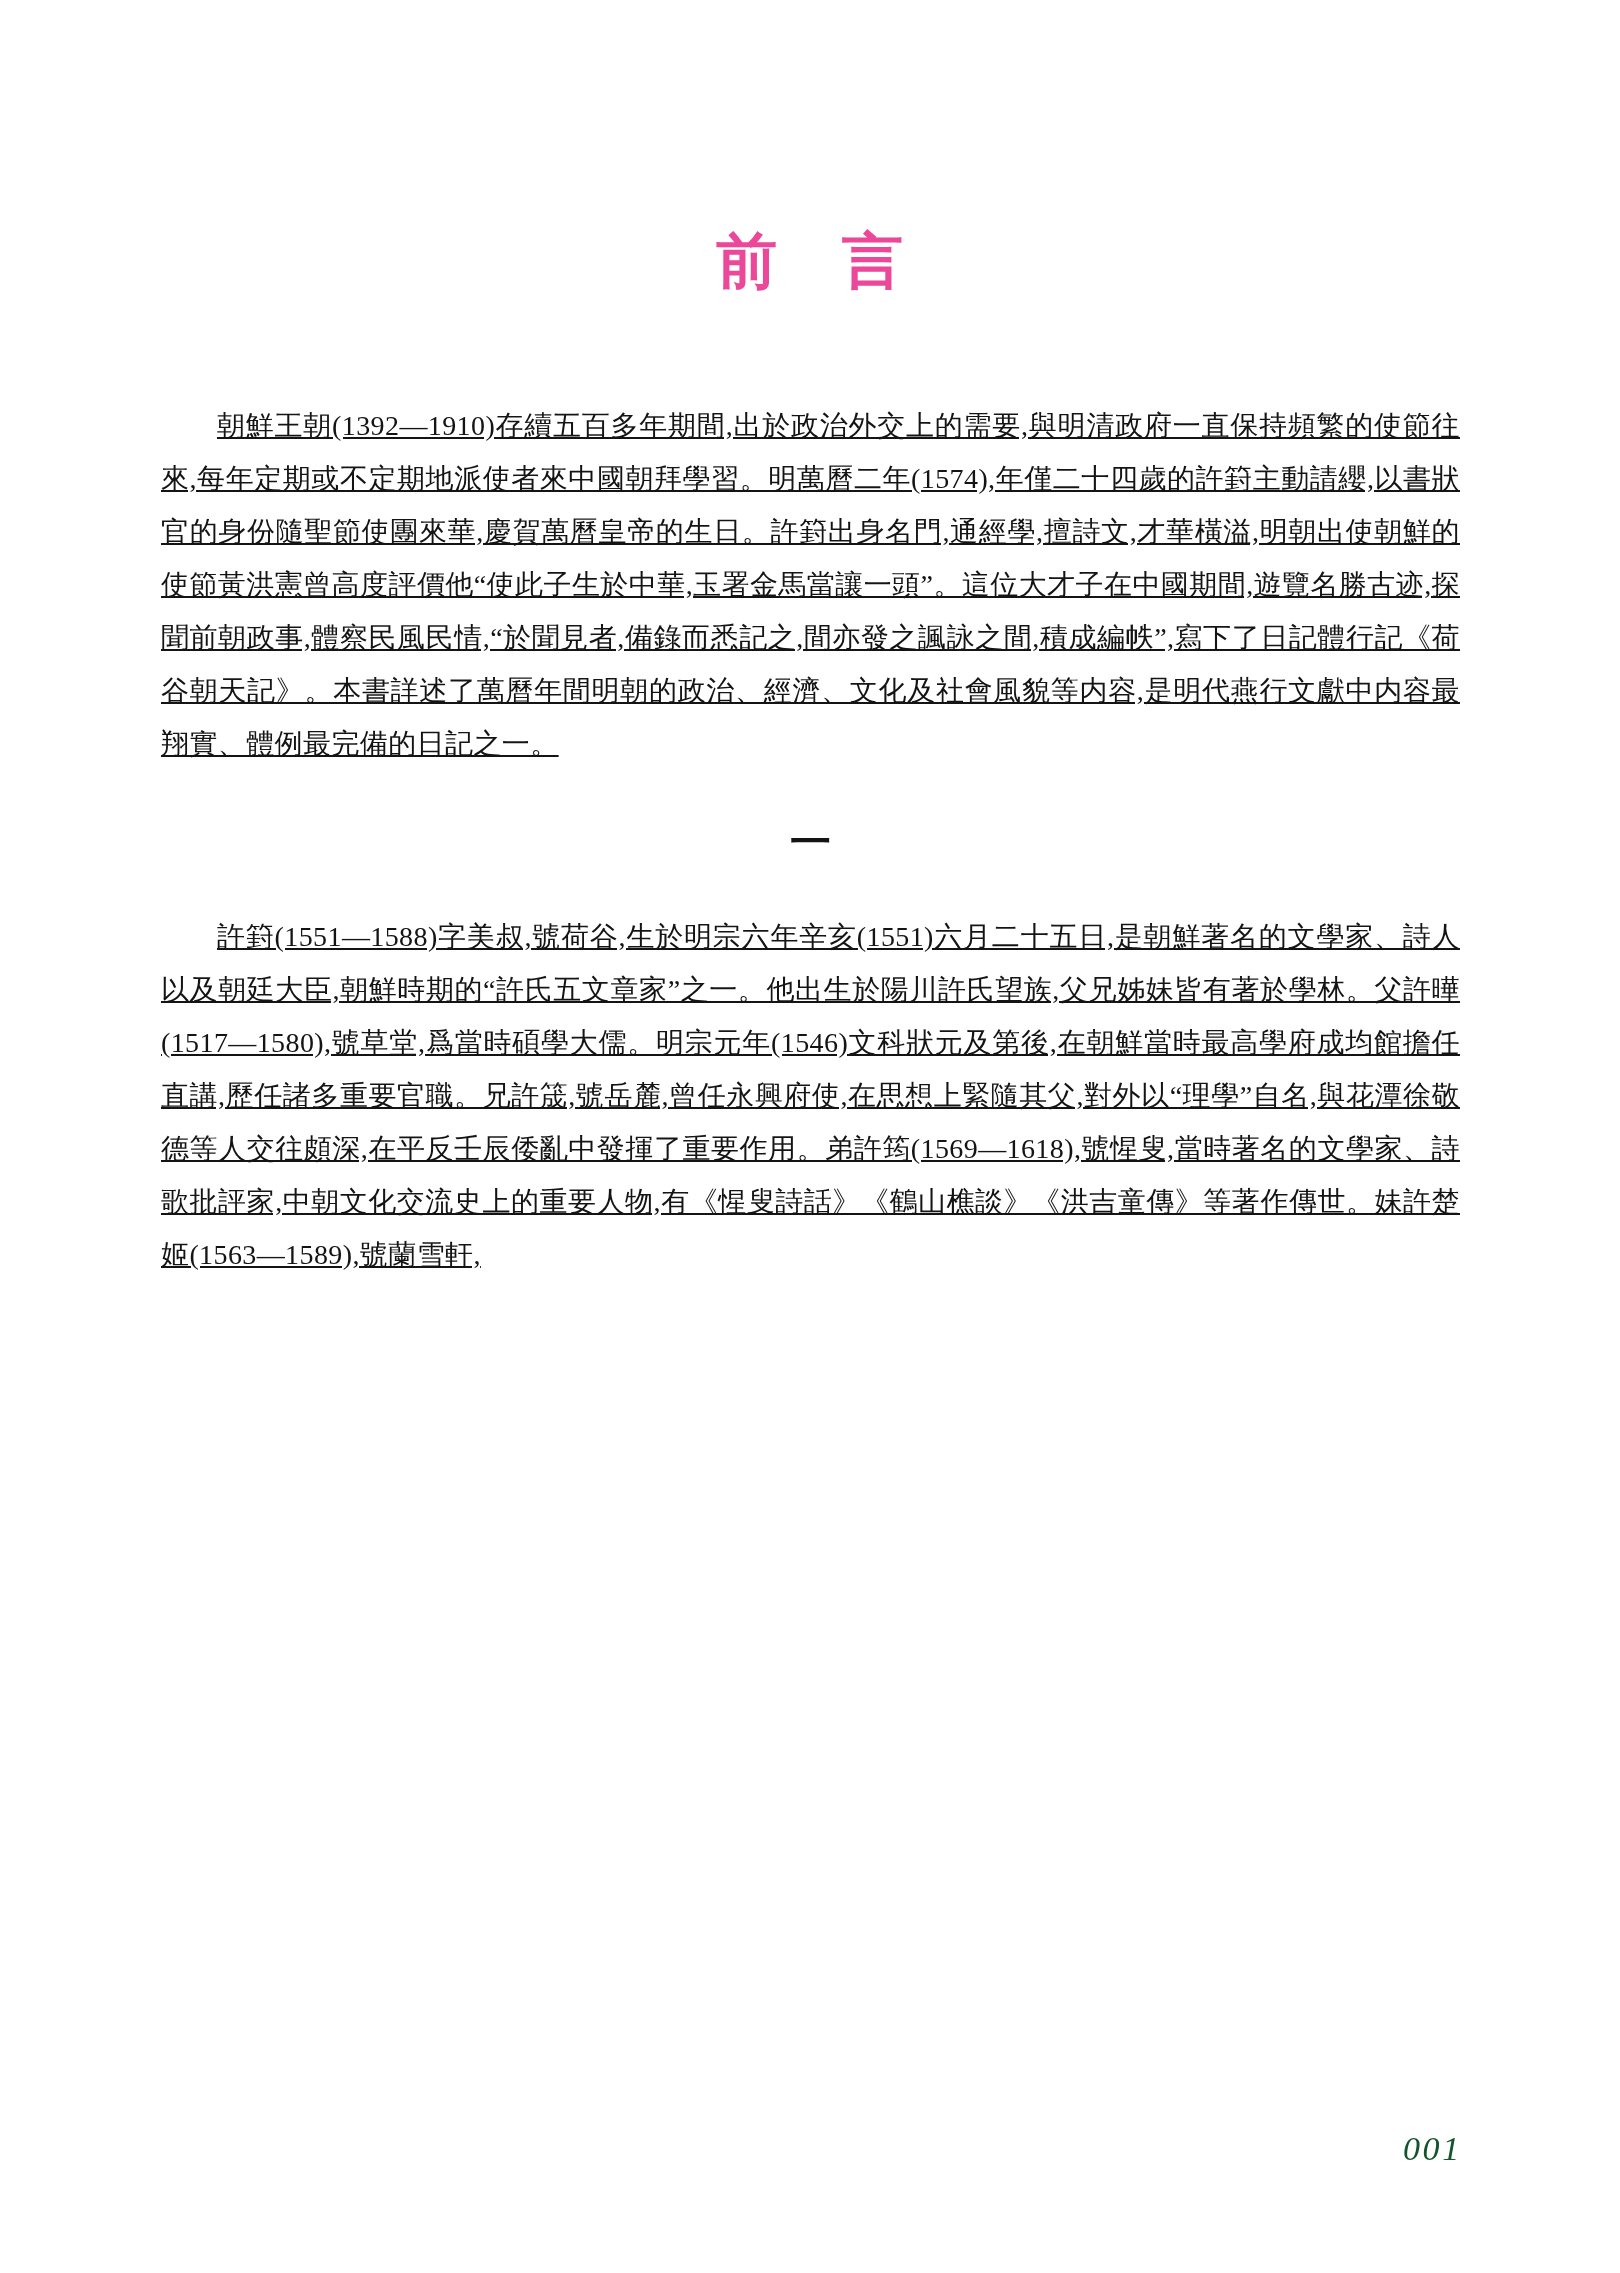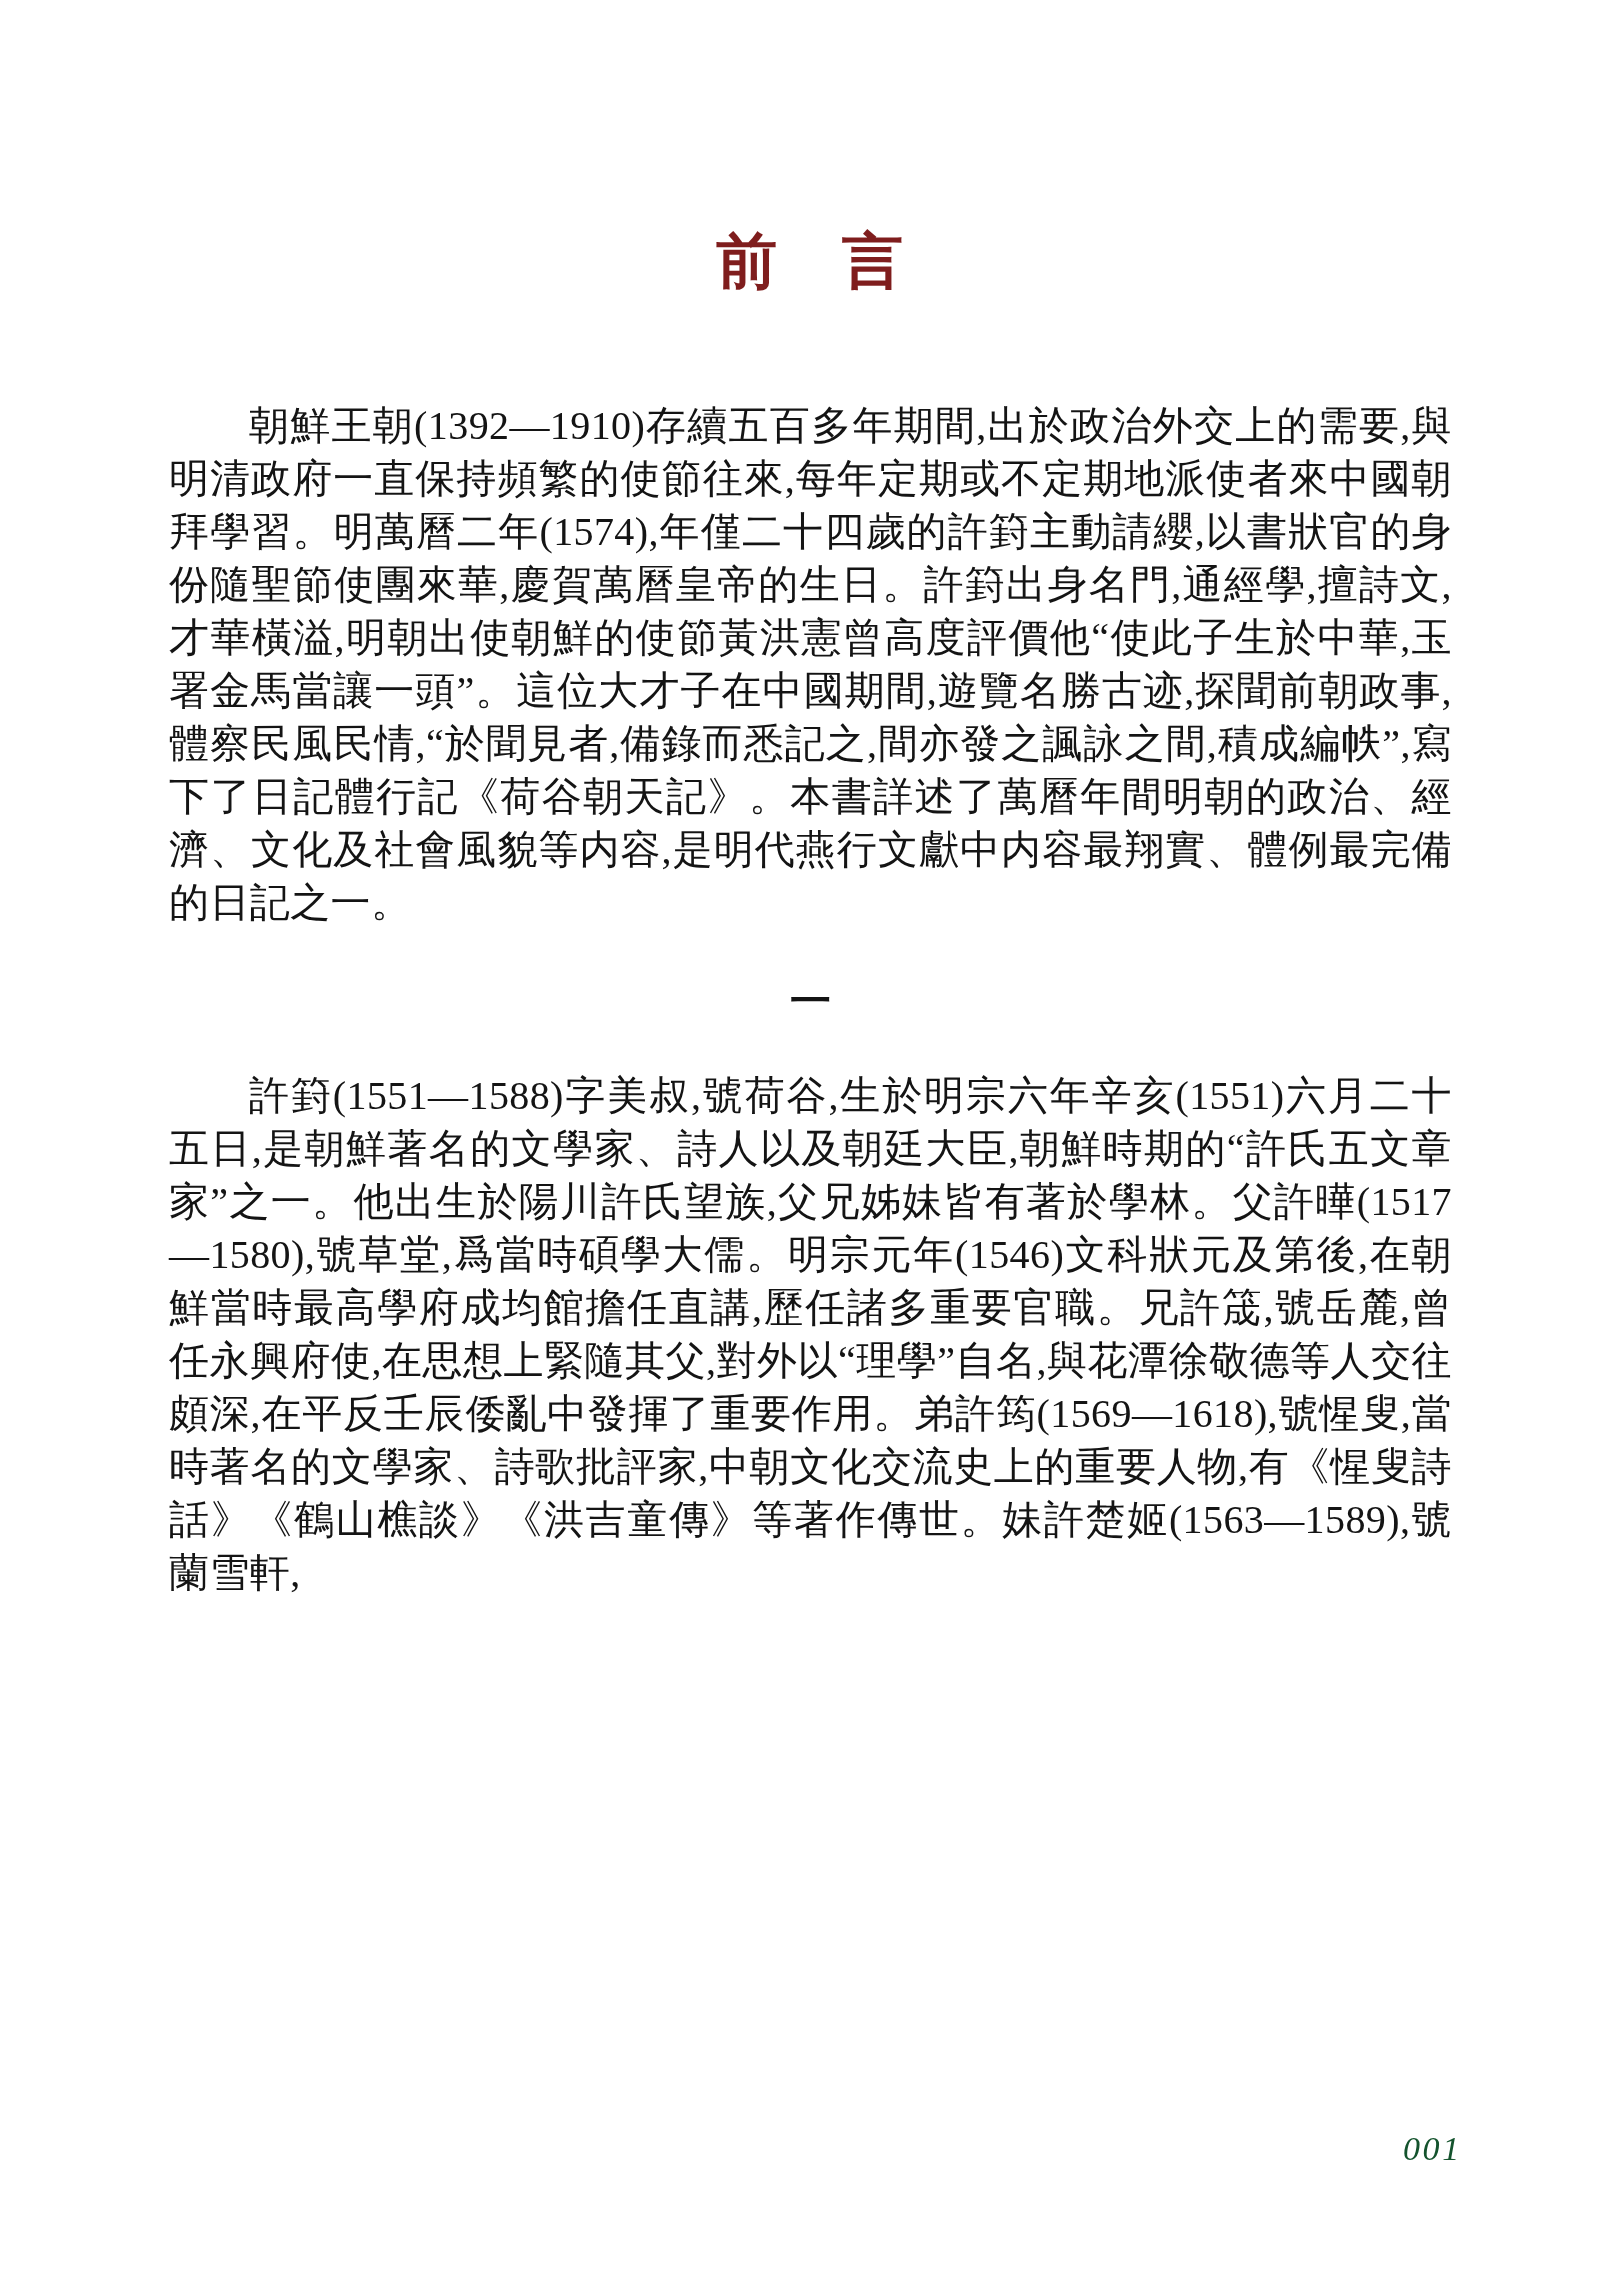--- a/index.html
+++ b/index.html
@@ -19,29 +19,30 @@
     color: #141414;
     overflow: hidden;
   }
   .title {
     margin: 0;
     padding-top: 221px;
     text-align: center;
     font-size: 61px;
     font-weight: bold;
     letter-spacing: 1.8px;
-    color: #7f1d1d;
+    color: #ec4899;
   }
   .body-text {
-    margin: 16px;
-    font-size: 40px;
+    margin: 8px;
+    font-size: 28px;
     line-height: 53px;
     text-align: justify;
     text-indent: 2em;
     letter-spacing: 0.4px;
+    text-decoration: underline;
   }
   .para-1 {
     margin-top: 96px;
   }
   .section-marker {
     margin: 46px 0 41px 0;
     text-align: center;
     font-size: 41px;
     font-weight: bold;
     line-height: 53px;

